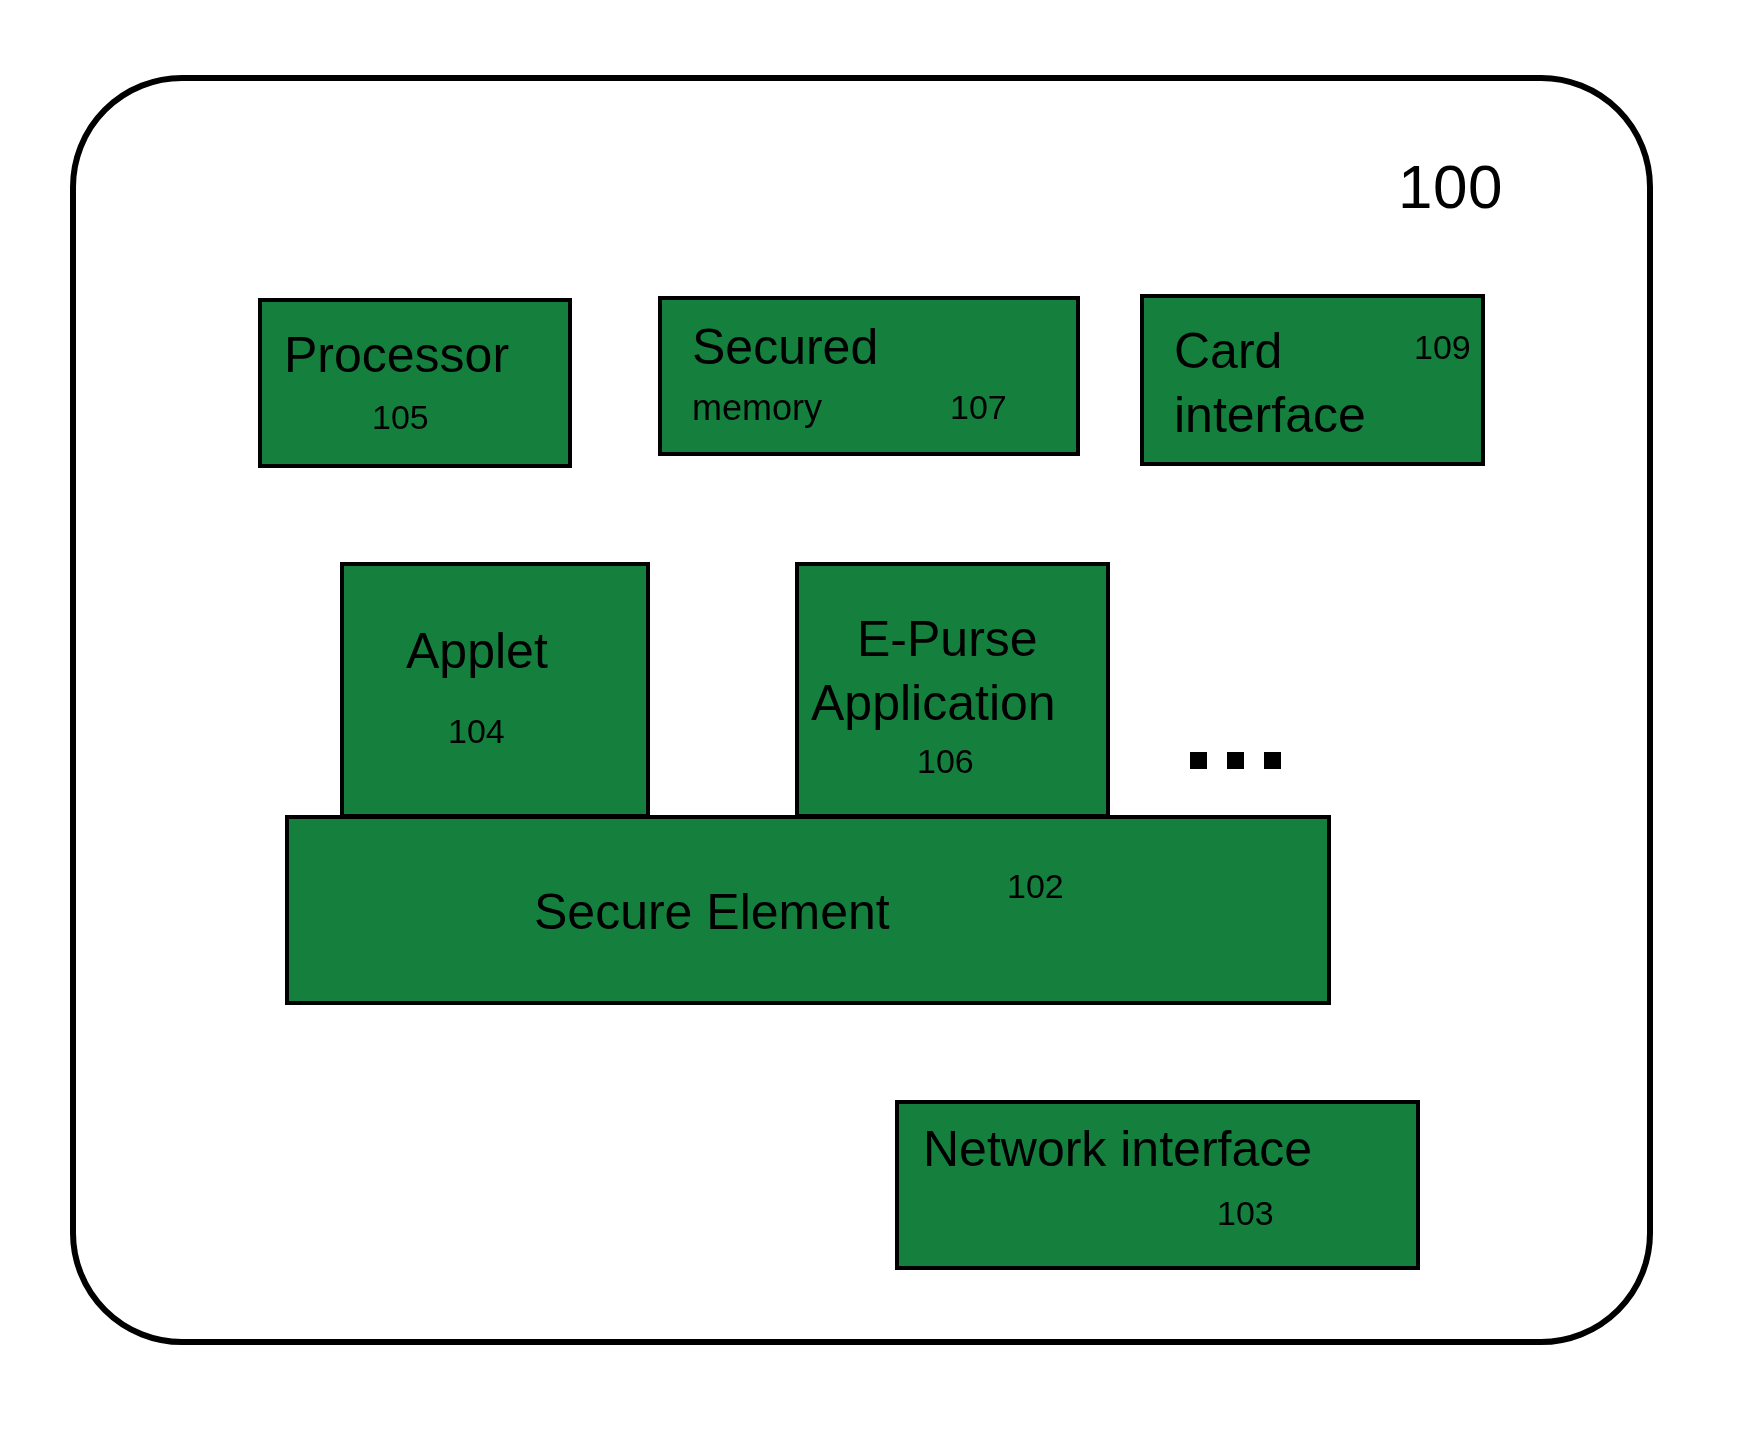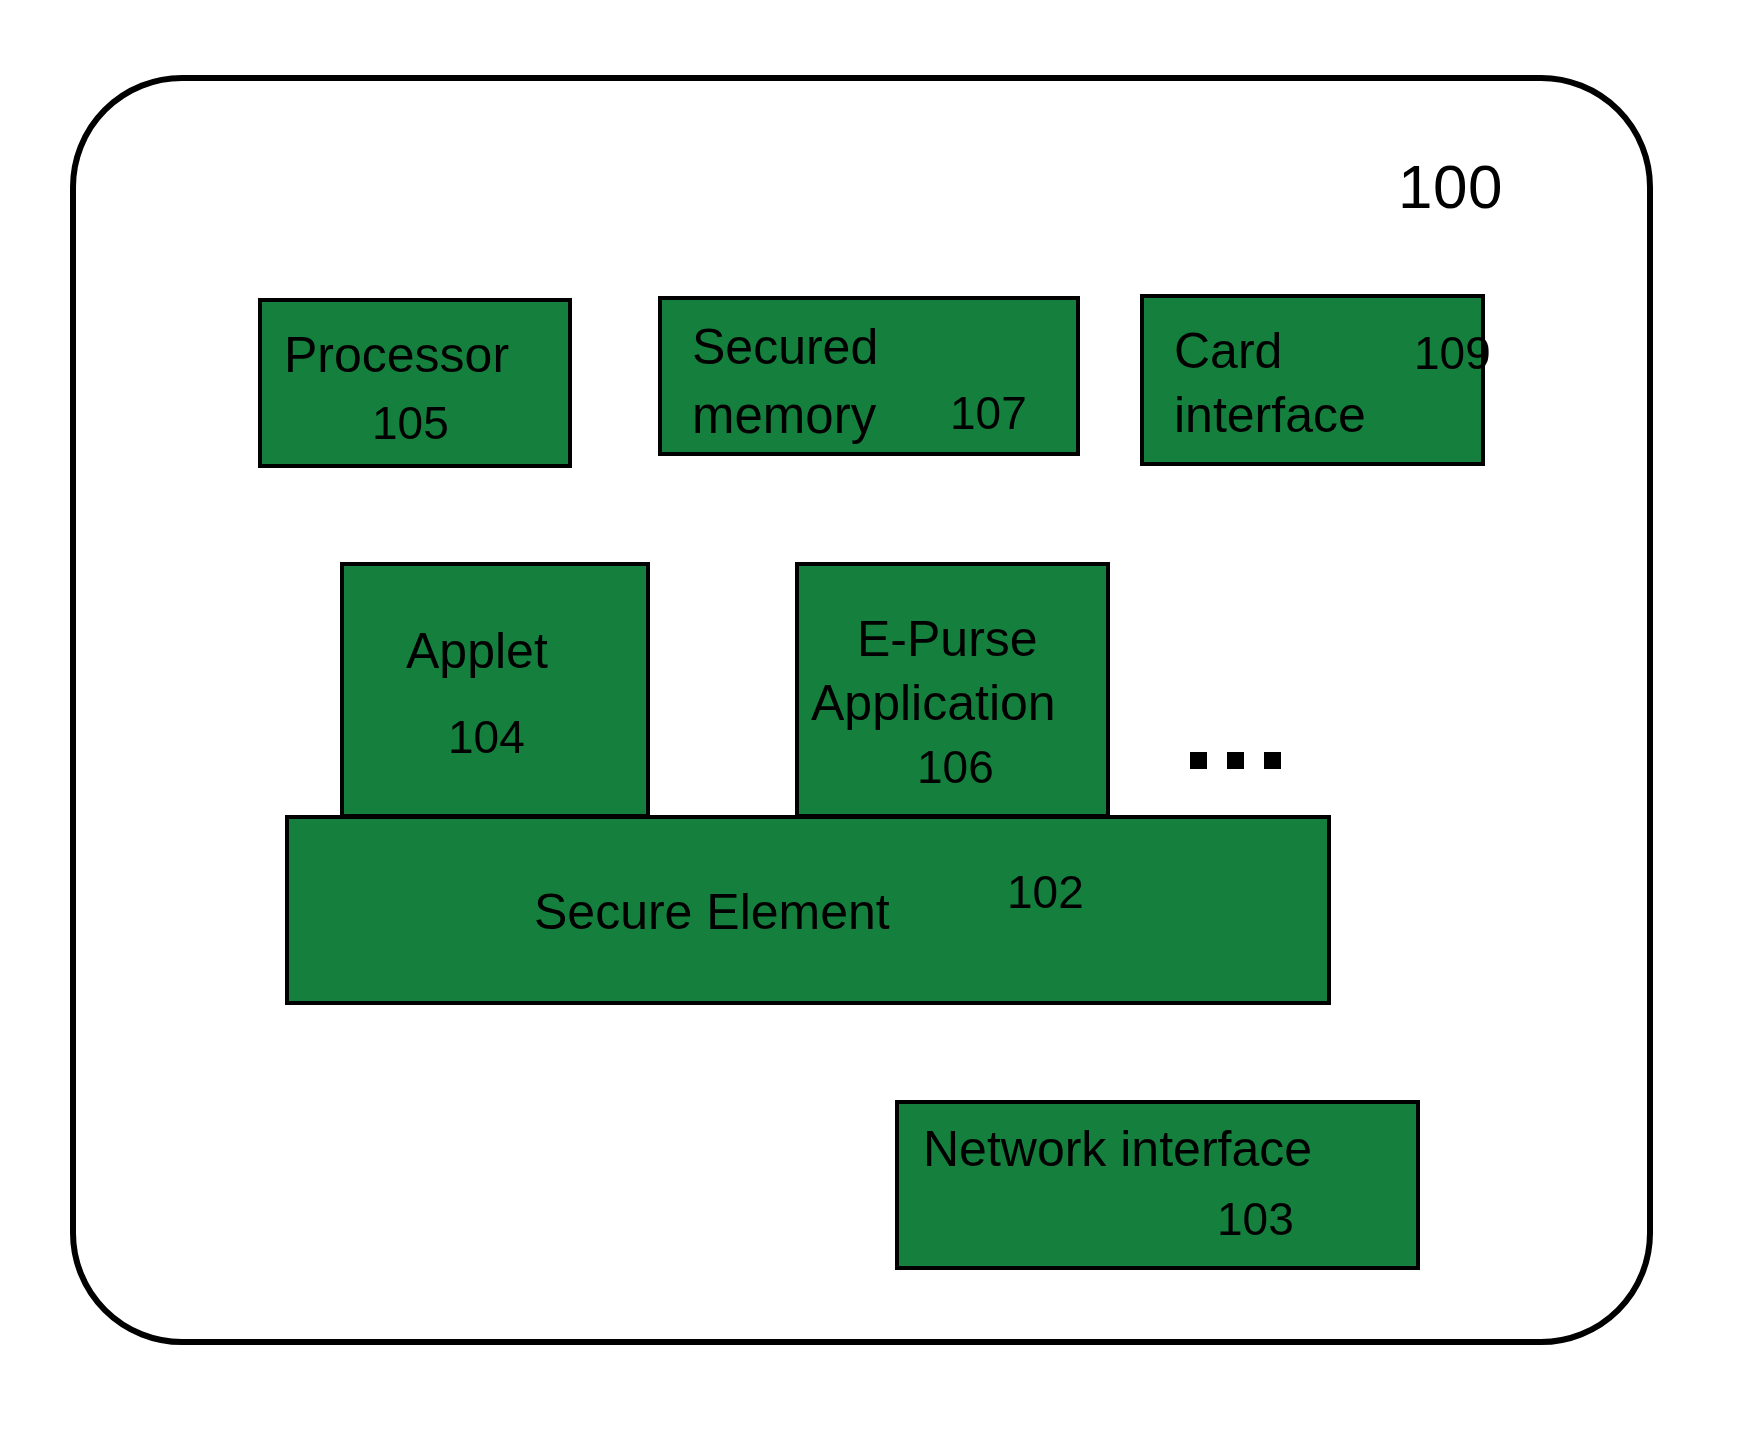--- a/index.html
+++ b/index.html
@@ -56,21 +56,21 @@
   .block .txt {
     position: absolute;
     white-space: nowrap;
     font-size: 50px;
     line-height: 1;
   }
 
   .block .ref {
     position: absolute;
     white-space: nowrap;
-    font-size: 46px;
+    font-size: 34px;
     line-height: 1;
   }
 
   
   #blk-processor      { left: 258px;  top: 298px;  width: 314px;  height: 170px; }
   #blk-processor .txt { left: 22px;   top: 28px;   }
   #blk-processor .ref { left: 110px;  top: 98px;   }
 
   #blk-secured-memory      { left: 658px;  top: 296px;  width: 422px;  height: 160px; }
   #blk-secured-memory .txt { left: 30px;   top: 22px;   }
@@ -131,21 +131,21 @@
 
   <div class="device-ref">100</div>
 
   <div class="block" id="blk-processor">
     <span class="txt">Processor</span>
     <span class="ref">105</span>
   </div>
 
   <div class="block" id="blk-secured-memory">
     <span class="txt">Secured</span>
-    <span class="ref" style="font-size:51px;">memory</span>
+    <span class="ref" style="font-size:36px;">memory</span>
     <span class="ref ref2">107</span>
   </div>
 
   <div class="block" id="blk-card-interface">
     <span class="txt">Card</span>
     <span class="txt txt2">interface</span>
     <span class="ref">109</span>
   </div>
 
   <div class="block" id="blk-applet">

